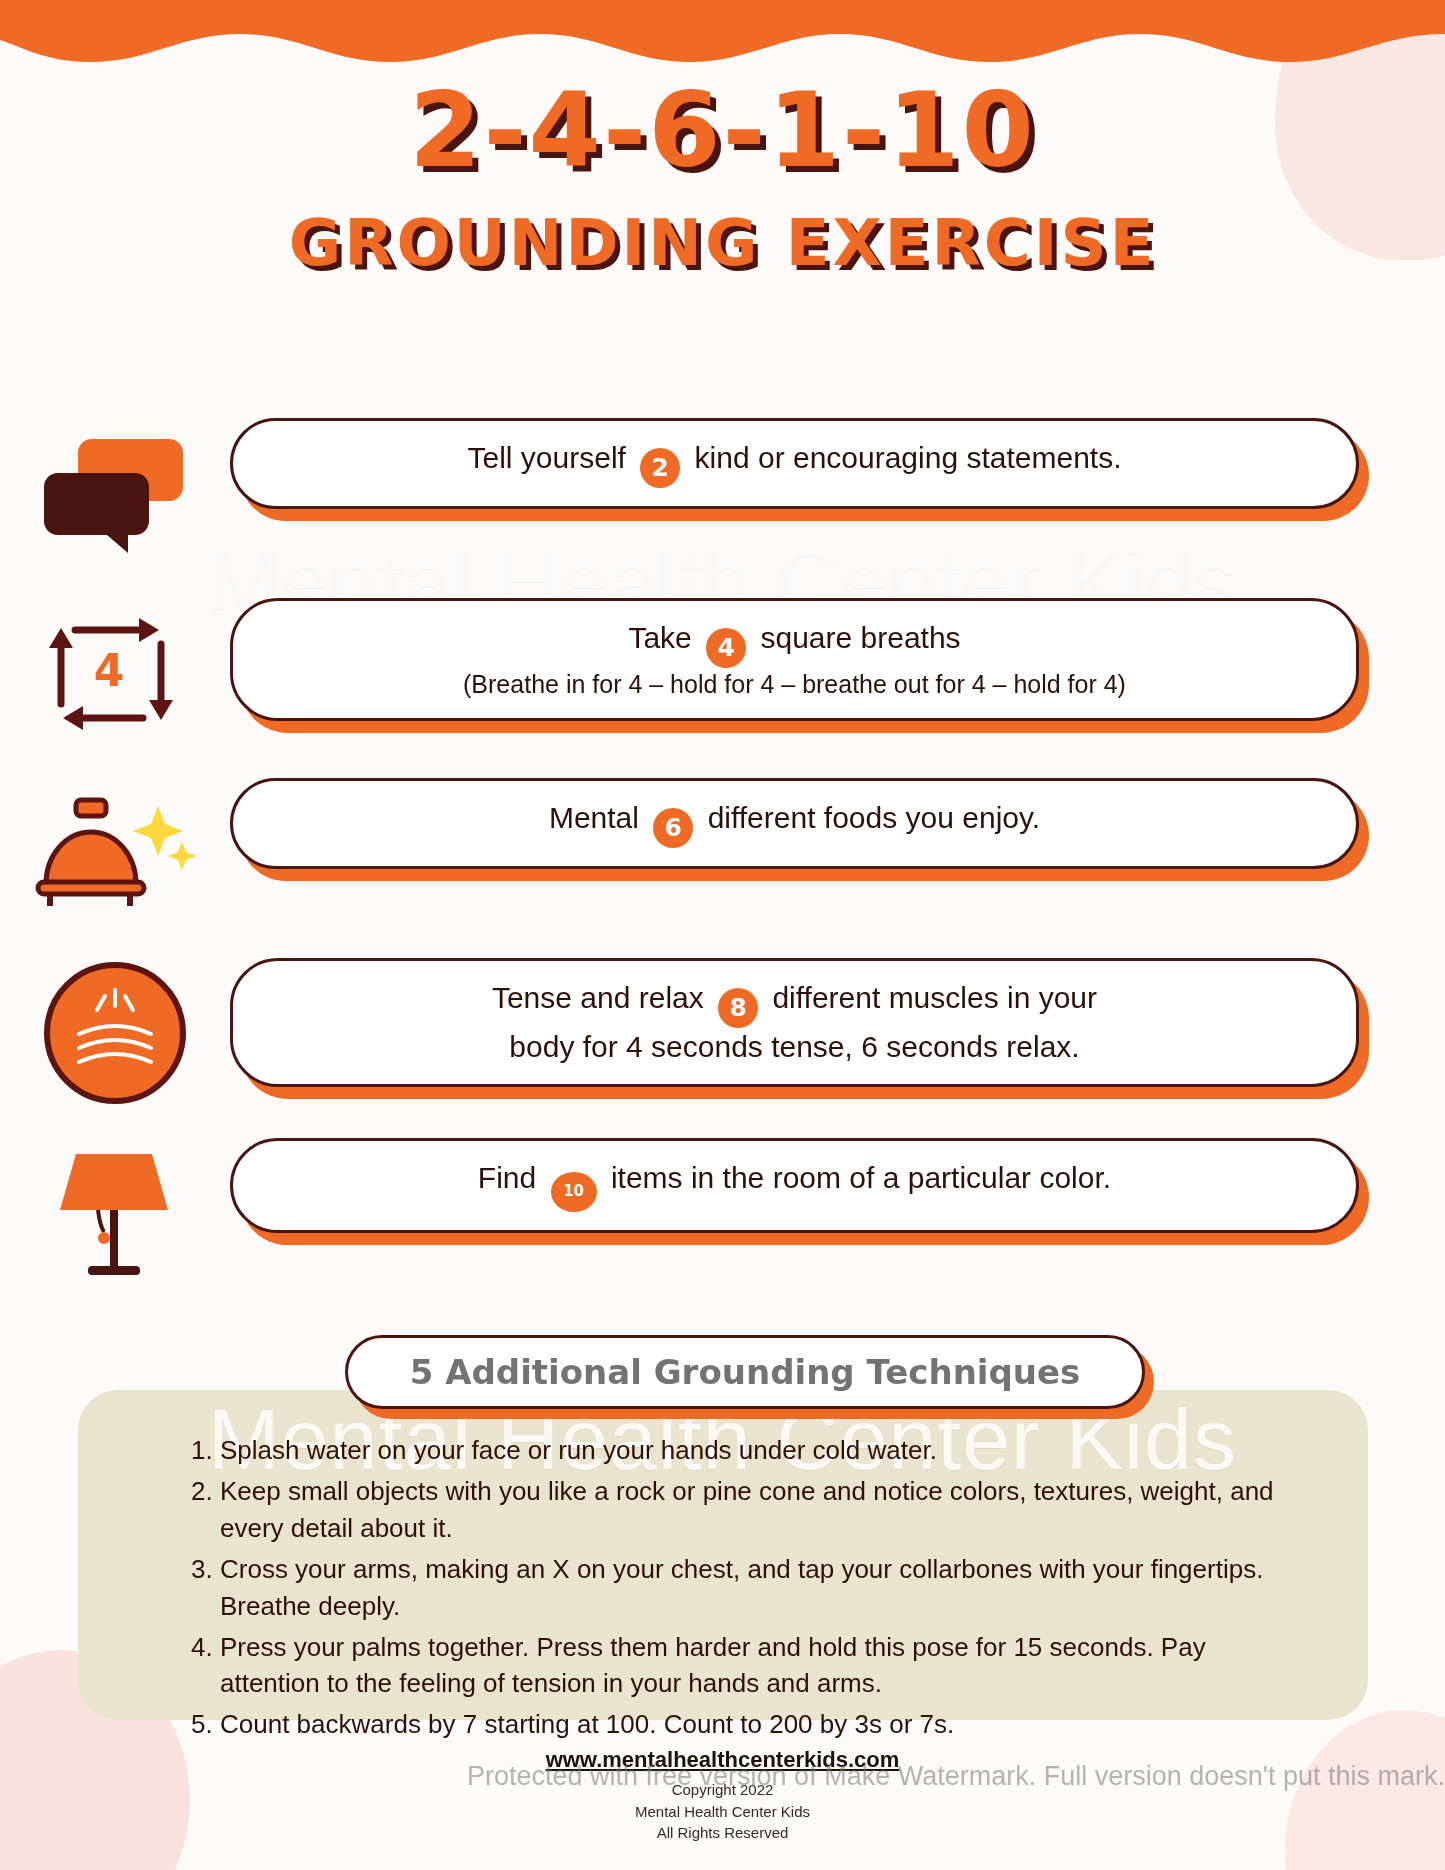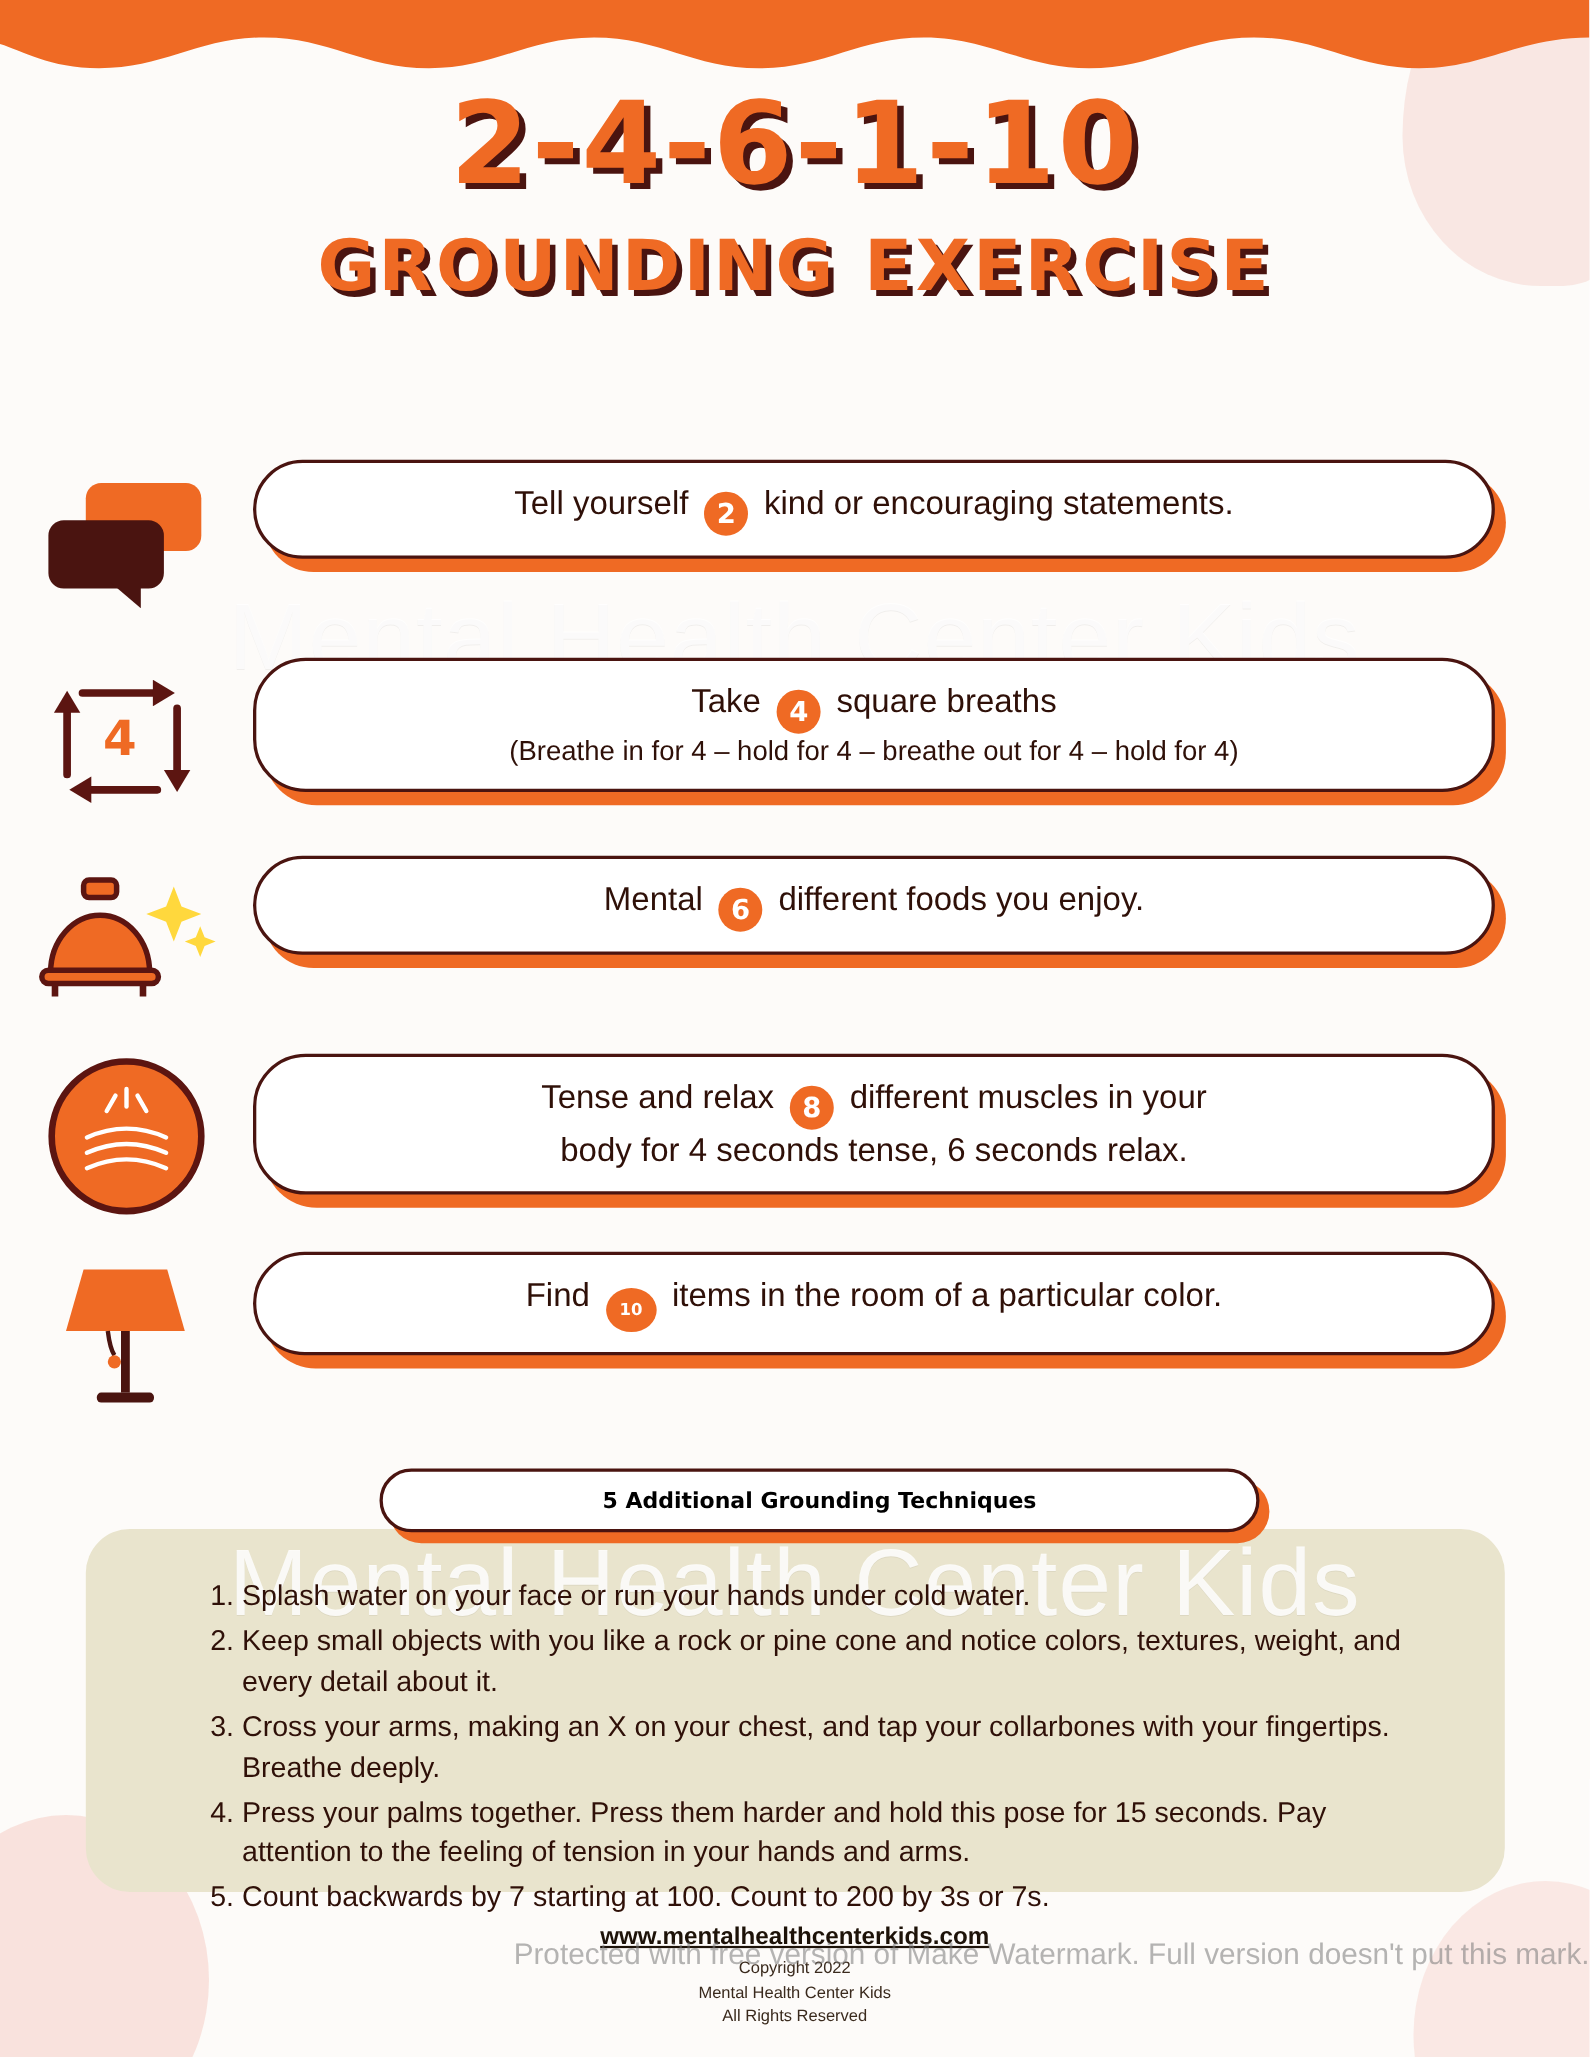--- a/index.html
+++ b/index.html
@@ -92,22 +92,22 @@
 
   
   .extra-band {
     position:absolute; left:78px; top:1390px; width: 1290px; height: 330px;
     background:#e9e4cd; border-radius: 40px;
   }
   .extra-title-wrap { position:absolute; left:345px; top:1335px; width:800px; }
   .extra-title-shadow { position:absolute; left:9px; top:10px; right:-9px; bottom:-10px; background:#ef6a24; border-radius:40px; }
   .extra-title {
     position:relative; background:#fff; border:3px solid #4a1410; border-radius:40px;
-    text-align:center; padding: 14px 0; color:#000000;
-    font-family:"DejaVu Sans", sans-serif; font-weight:700; font-size:20px;
+    text-align:center; padding: 14px 0; color:#737373;
+    font-family:"DejaVu Sans", sans-serif; font-weight:700; font-size:34px;
   }
   ol.extra-list {
     position:absolute; left:150px; top:1432px; width: 1150px;
     margin:0; padding:0 0 0 30px;
     color:#2f1008; font-size: 26px; line-height: 1.42;
   }
   ol.extra-list li { margin-bottom: 4px; margin-left: 40px; }
 
   
   .footer { position:absolute; left:0; bottom:26px; width:1445px; text-align:center; }

